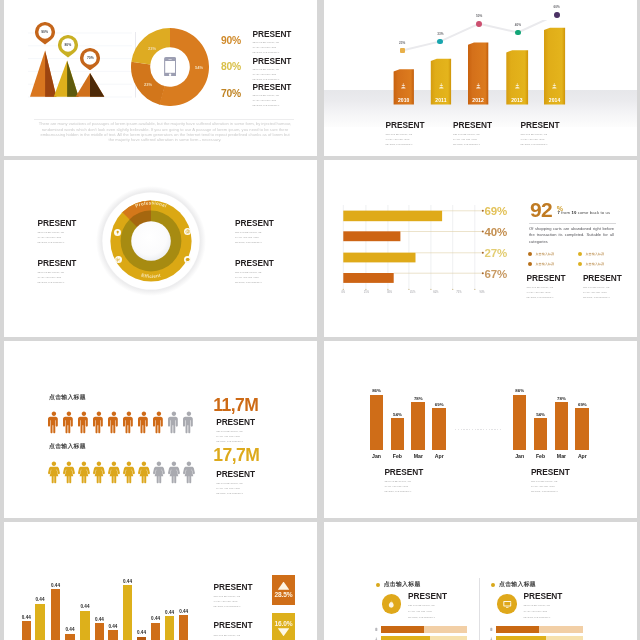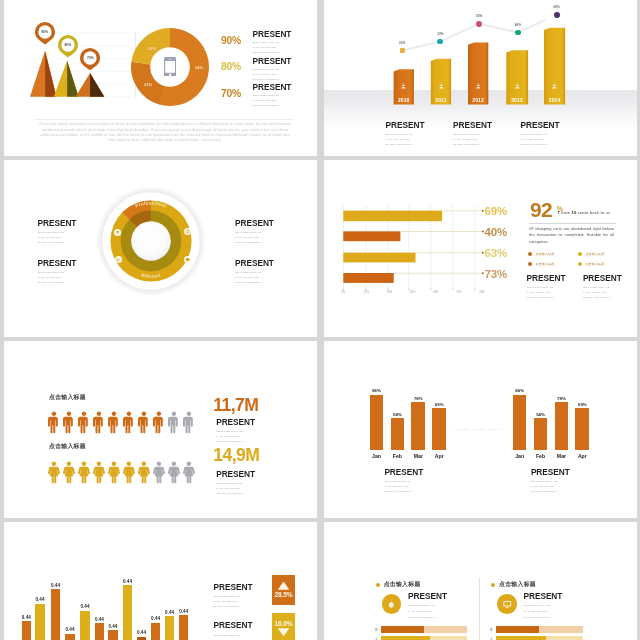--- a/index.html
+++ b/index.html
@@ -500,22 +500,22 @@
       <span>0%</span>
         <span>15%</span>
       <span>30%</span>
         <span>45%</span>
       <span>60%</span>
         <span>75%</span>
       <span>90%</span>
     </div>
     <div class="s4-vl v1">69%</div>
     <div class="s4-vl v2">40%</div>
-    <div class="s4-vl v3">63%</div>
-    <div class="s4-vl v4">73%</div>
+    <div class="s4-vl v3">27%</div>
+    <div class="s4-vl v4">67%</div>
     <div class="s4-big">
       <span class="n">92</span>
       <span class="u">%</span>
     </div>
     <div class="s4-sub">
       <b>7</b><span> from </span><b>10</b><span> come back to us</span>
     </div>
     <div class="s4-rule"></div>
     <div class="s4-desc">Of shopping carts are abandoned right before the transaction its completed. Suitable for all categories</div>
     <div class="s4-leg">
@@ -628,21 +628,21 @@
         <svg viewBox="0 0 59 107" fill="#a9aab0">
           <path d="M29.5 0C23.3 0 18.3 5 18.3 11.2S23.3 22.4 29.5 22.4 40.7 17.4 40.7 11.2 35.7 0 29.5 0z"></path>
           <path d="M44 26.6H15C10.4 26.6 6.4 29.7 5.2 34.1L0.3 56.5c-.7 3 1.2 5.9 4.1 6.5 2.9.6 5.8-1.3 6.4-4.3l4.2-18.6 1.7.4-8.6 33.1h10.3V103c0 2.8 2.2 5 5 5s5-2.2 5-5V73.6h2.8V103c0 2.8 2.2 5 5 5s5-2.2 5-5V73.6h10.3l-8.6-33.1 1.7-.4 4.2 18.6c.6 3 3.5 4.9 6.4 4.3 2.9-.6 4.8-3.5 4.1-6.5l-4.9-22.4c-1.2-4.4-5.2-7.5-9.8-7.5z"></path>
         </svg>
         <svg viewBox="0 0 59 107" fill="#a9aab0">
           <path d="M29.5 0C23.3 0 18.3 5 18.3 11.2S23.3 22.4 29.5 22.4 40.7 17.4 40.7 11.2 35.7 0 29.5 0z"></path>
           <path d="M44 26.6H15C10.4 26.6 6.4 29.7 5.2 34.1L0.3 56.5c-.7 3 1.2 5.9 4.1 6.5 2.9.6 5.8-1.3 6.4-4.3l4.2-18.6 1.7.4-8.6 33.1h10.3V103c0 2.8 2.2 5 5 5s5-2.2 5-5V73.6h2.8V103c0 2.8 2.2 5 5 5s5-2.2 5-5V73.6h10.3l-8.6-33.1 1.7-.4 4.2 18.6c.6 3 3.5 4.9 6.4 4.3 2.9-.6 4.8-3.5 4.1-6.5l-4.9-22.4c-1.2-4.4-5.2-7.5-9.8-7.5z"></path>
         </svg>
       </div>
     <div class="s5-v v1">11,7M</div>
-    <div class="s5-v v2">14,9M</div>
+    <div class="s5-v v2">17,7M</div>
     <div class="s5-c c1">
       <div class="s5-h">PRESENT</div>
       <div class="s5-b">GET THIS BEAUTIFUL, WE THANK YOU FOR YOUR READING, THE PROPOSAL</div>
     </div>
     <div class="s5-c c2">
       <div class="s5-h">PRESENT</div>
       <div class="s5-b">GET THIS BEAUTIFUL, WE THANK YOU FOR YOUR READING, THE PROPOSAL</div>
     </div>
   </div>
   <div class="slide">

